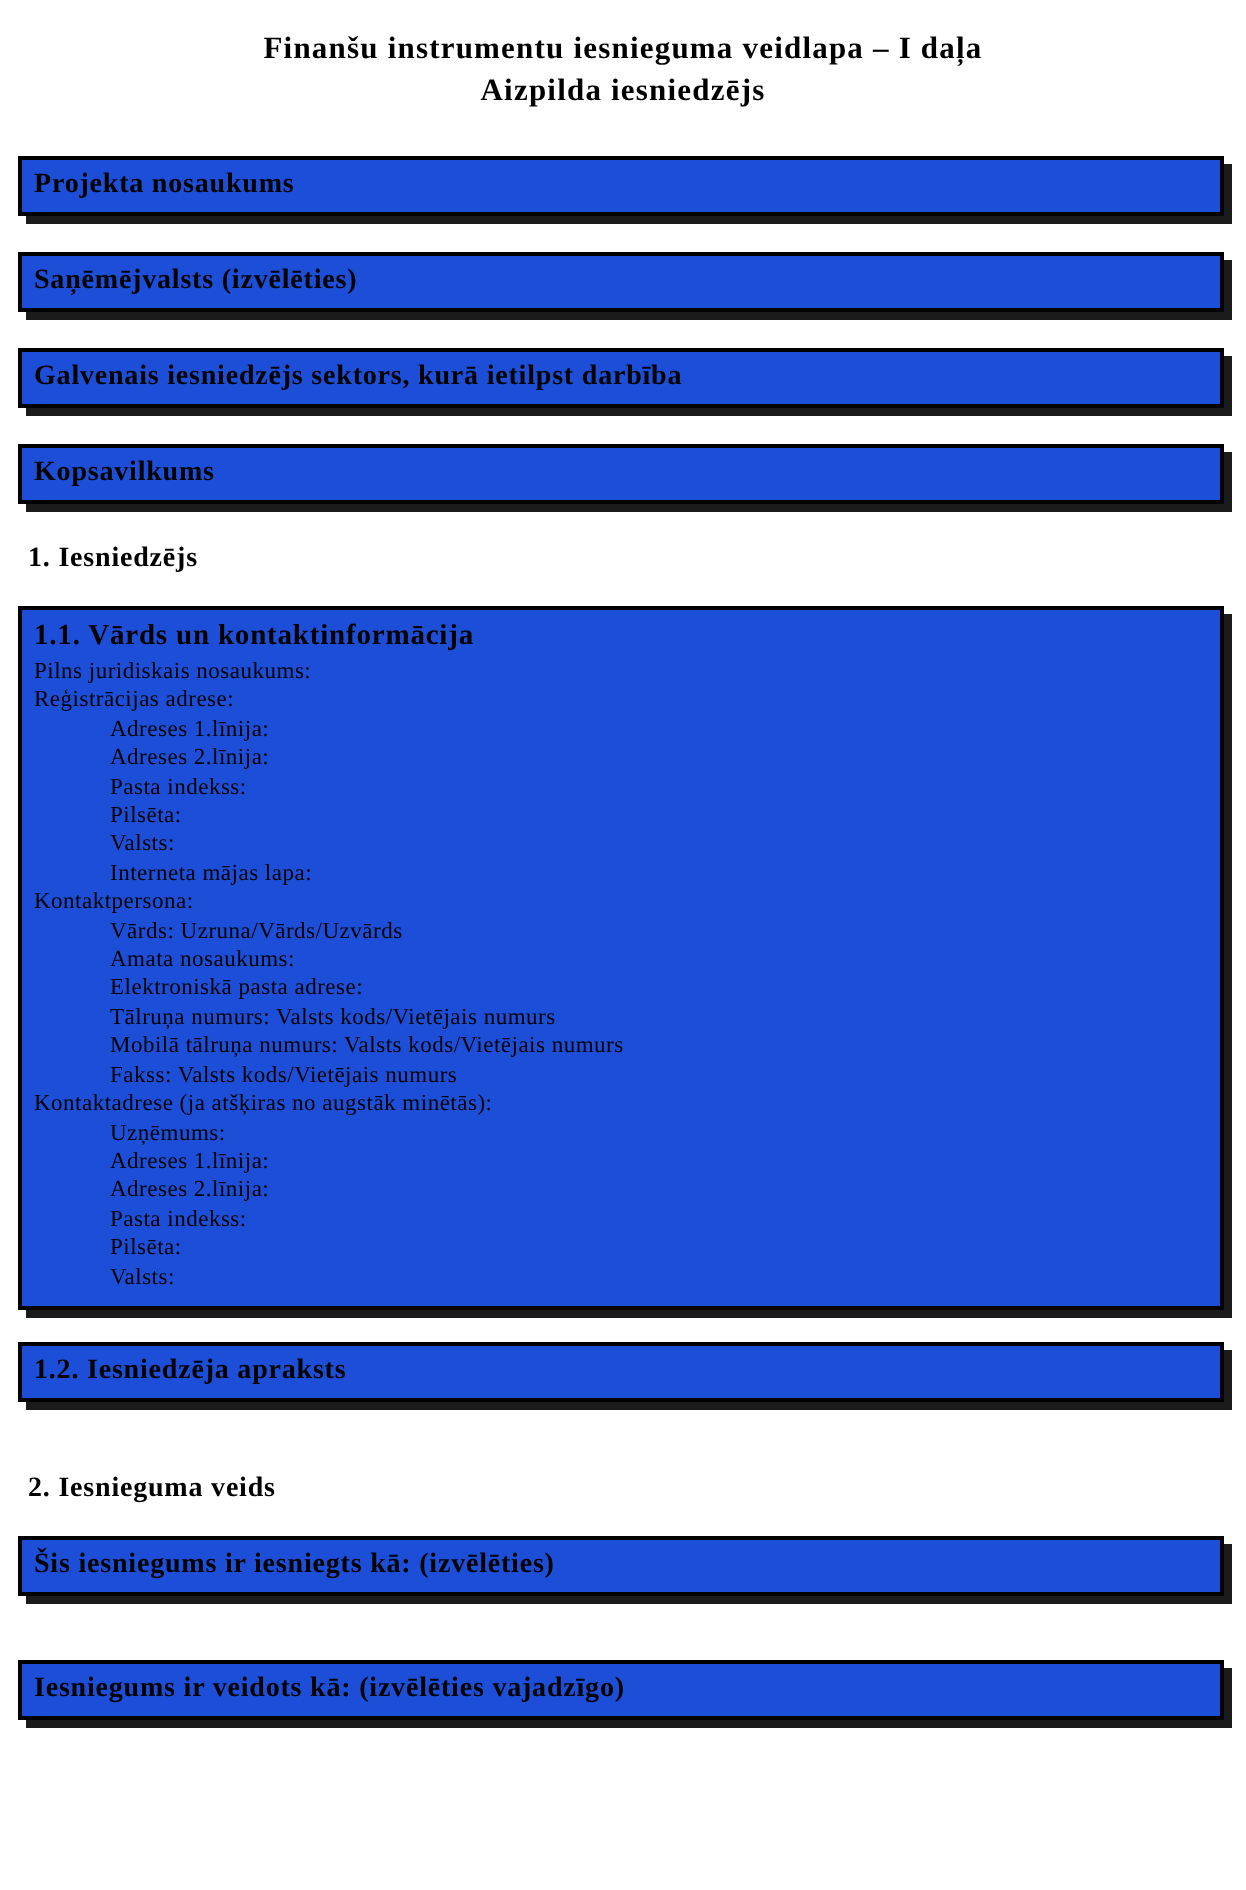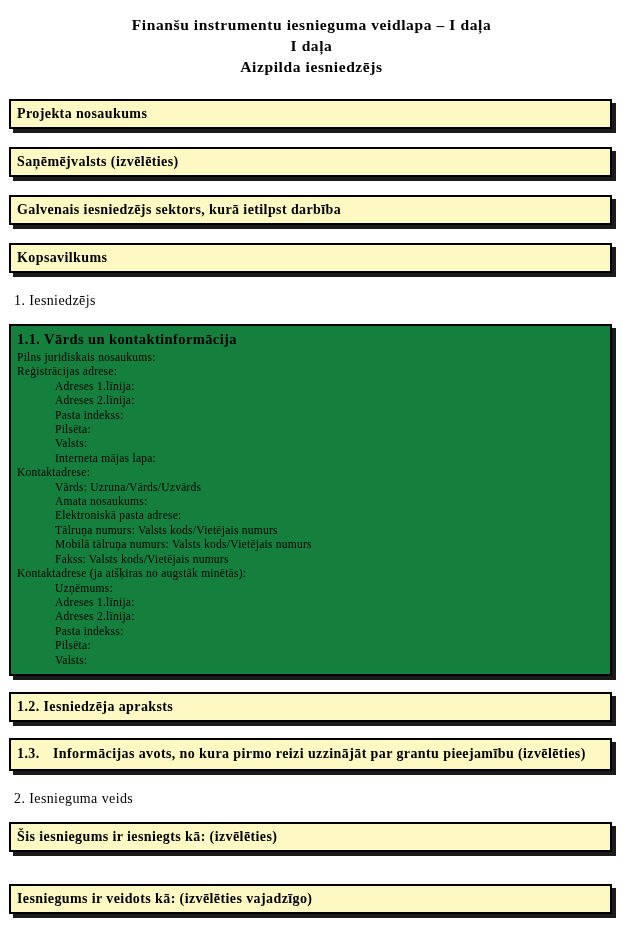--- a/index.html
+++ b/index.html
@@ -37,21 +37,21 @@
   }
 
   
   .bar-wrap {
     position: relative;
     margin: 0 11px 0 9px;
     box-sizing: border-box;
   }
   .bar {
     position: relative;
-    background: #fef9c3;
+    background: #1d4ed8;
     border: 2px solid #000000;
     box-shadow: 4px 4px 0 0 #1b1b1b;
     box-sizing: border-box;
     padding: 3px 6px 4px 6px;
     min-height: 24px;
   }
   .bar-label {
     font-weight: bold;
     font-size: 14px;
     letter-spacing: 0.4px;
@@ -70,32 +70,32 @@
     line-height: 20px;
   }
   .bar.justify .bar-label .num {
     display: inline-block;
     width: 36px;
     text-indent: 0;
   }
 
   
   .section-heading {
-    font-weight: normal;
+    font-weight: bold;
     font-size: 14px;
     letter-spacing: 0.4px;
     margin: 0 0 0 14px;
     line-height: 19px;
   }
 
   
   .content-box {
     position: relative;
     margin: 0 11px 0 9px;
-    background: #15803d;
+    background: #1d4ed8;
     border: 2px solid #000000;
     box-shadow: 4px 4px 0 0 #1b1b1b;
     box-sizing: border-box;
     padding: 4px 6px 7px 6px;
   }
   .box-title {
     font-weight: bold;
     font-size: 14.5px;
     letter-spacing: 0.4px;
     line-height: 19px;
@@ -117,21 +117,20 @@
   .sp-16 { height: 16px; }
   .sp-14 { height: 14px; }
 </style>
 </head>
 <body>
 
 <div class="page">
 
   <div class="title-block">
     <div class="title-line">Finanšu instrumentu iesnieguma veidlapa – I daļa</div>
-    <div class="title-line">I daļa</div>
     <div class="title-line">Aizpilda iesniedzējs</div>
   </div>
 
   <div class="sp-22"></div>
 
   <div class="bar-wrap">
     <div class="bar">
       <div class="bar-label">Projekta nosaukums</div>
     </div>
   </div>
@@ -170,21 +169,21 @@
     <div class="box-title">1.1. Vārds un kontaktinformācija</div>
 
     <div class="field-line">Pilns juridiskais nosaukums:</div>
     <div class="field-line">Reģistrācijas adrese:</div>
     <div class="field-line indent">Adreses 1.līnija:</div>
     <div class="field-line indent">Adreses 2.līnija:</div>
     <div class="field-line indent">Pasta indekss:</div>
     <div class="field-line indent">Pilsēta:</div>
     <div class="field-line indent">Valsts:</div>
     <div class="field-line indent">Interneta mājas lapa:</div>
-    <div class="field-line">Kontaktadrese:</div>
+    <div class="field-line">Kontaktpersona:</div>
     <div class="field-line indent">Vārds: Uzruna/Vārds/Uzvārds</div>
     <div class="field-line indent">Amata nosaukums:</div>
     <div class="field-line indent">Elektroniskā pasta adrese:</div>
     <div class="field-line indent">Tālruņa numurs: Valsts kods/Vietējais numurs</div>
     <div class="field-line indent">Mobilā tālruņa numurs: Valsts kods/Vietējais numurs</div>
     <div class="field-line indent">Fakss: Valsts kods/Vietējais numurs</div>
     <div class="field-line">Kontaktadrese (ja atšķiras no augstāk minētās):</div>
     <div class="field-line indent">Uzņēmums:</div>
     <div class="field-line indent">Adreses 1.līnija:</div>
     <div class="field-line indent">Adreses 2.līnija:</div>
@@ -196,25 +195,20 @@
   <div class="sp-16"></div>
 
   <div class="bar-wrap">
     <div class="bar">
       <div class="bar-label">1.2. Iesniedzēja apraksts</div>
     </div>
   </div>
 
   <div class="sp-16"></div>
 
-  <div class="bar-wrap">
-    <div class="bar justify">
-      <div class="bar-label"><span class="num">1.3.</span><span>Informācijas avots, no kura pirmo reizi uzzinājāt par grantu pieejamību (izvēlēties)</span></div>
-    </div>
-  </div>
 
   <div class="sp-18"></div>
 
   <div class="section-heading">2. Iesnieguma veids</div>
 
   <div class="sp-14"></div>
 
   <div class="bar-wrap">
     <div class="bar">
       <div class="bar-label">Šis iesniegums ir iesniegts kā: (izvēlēties)</div>

